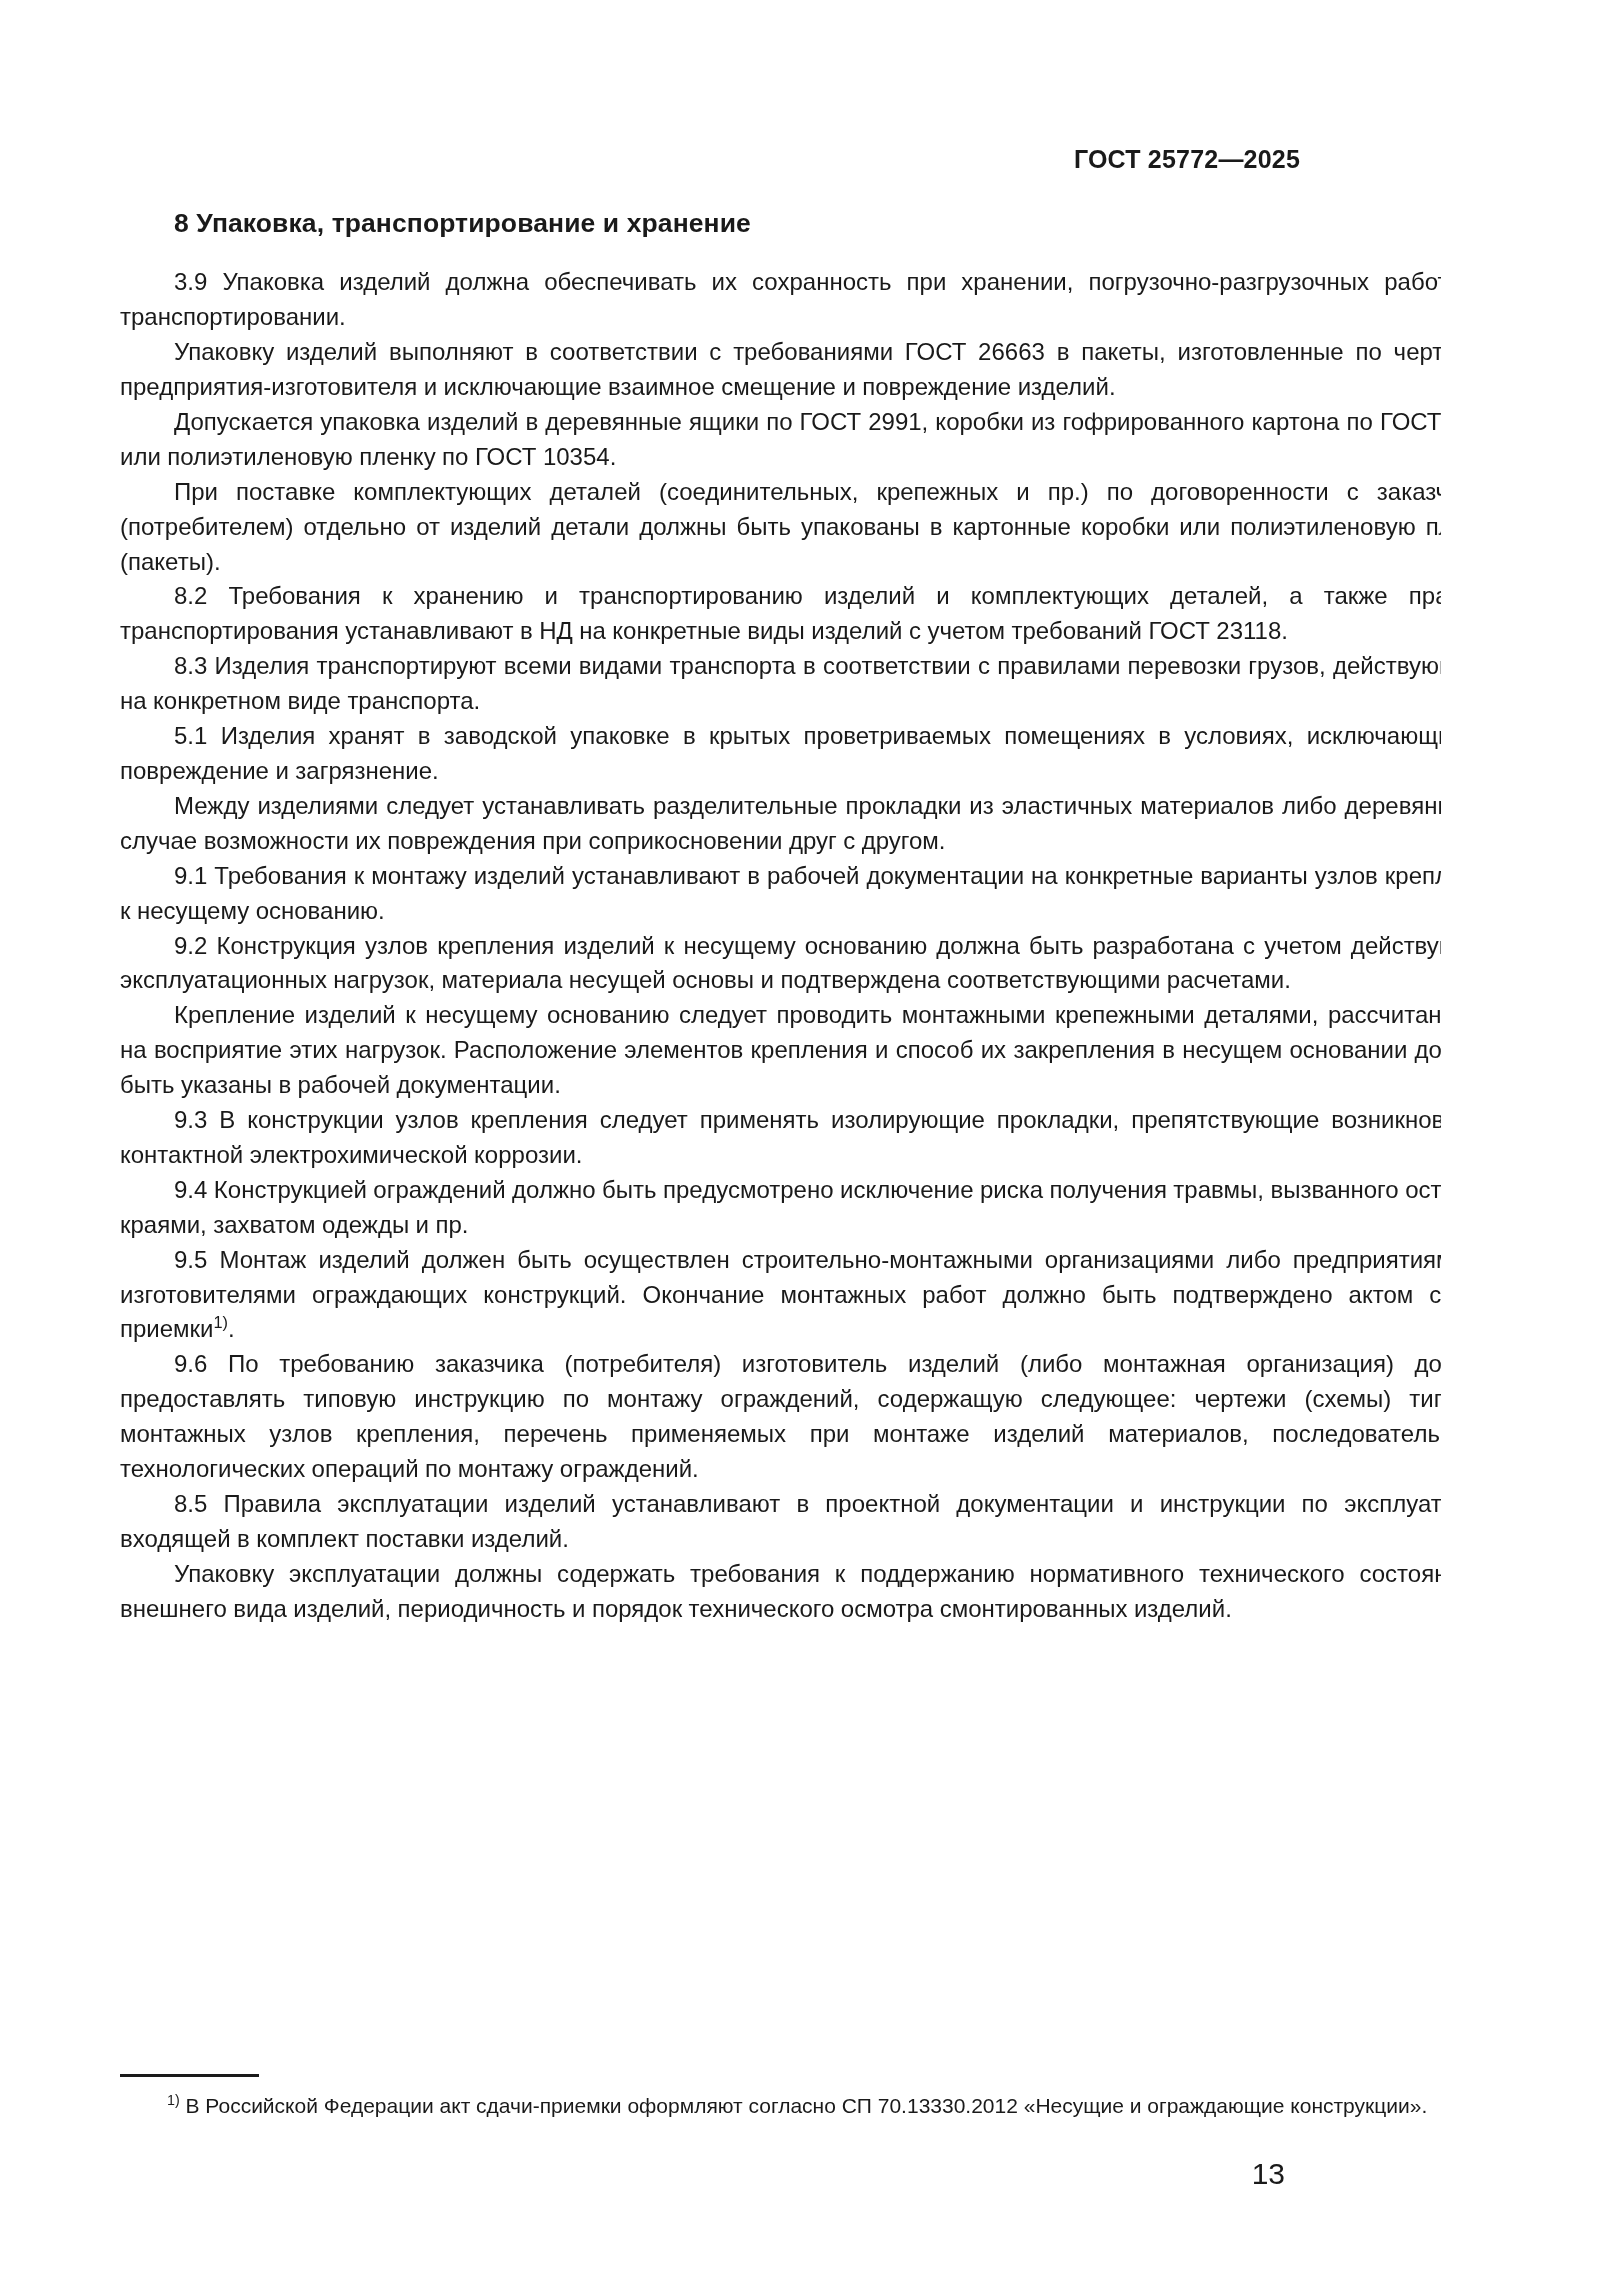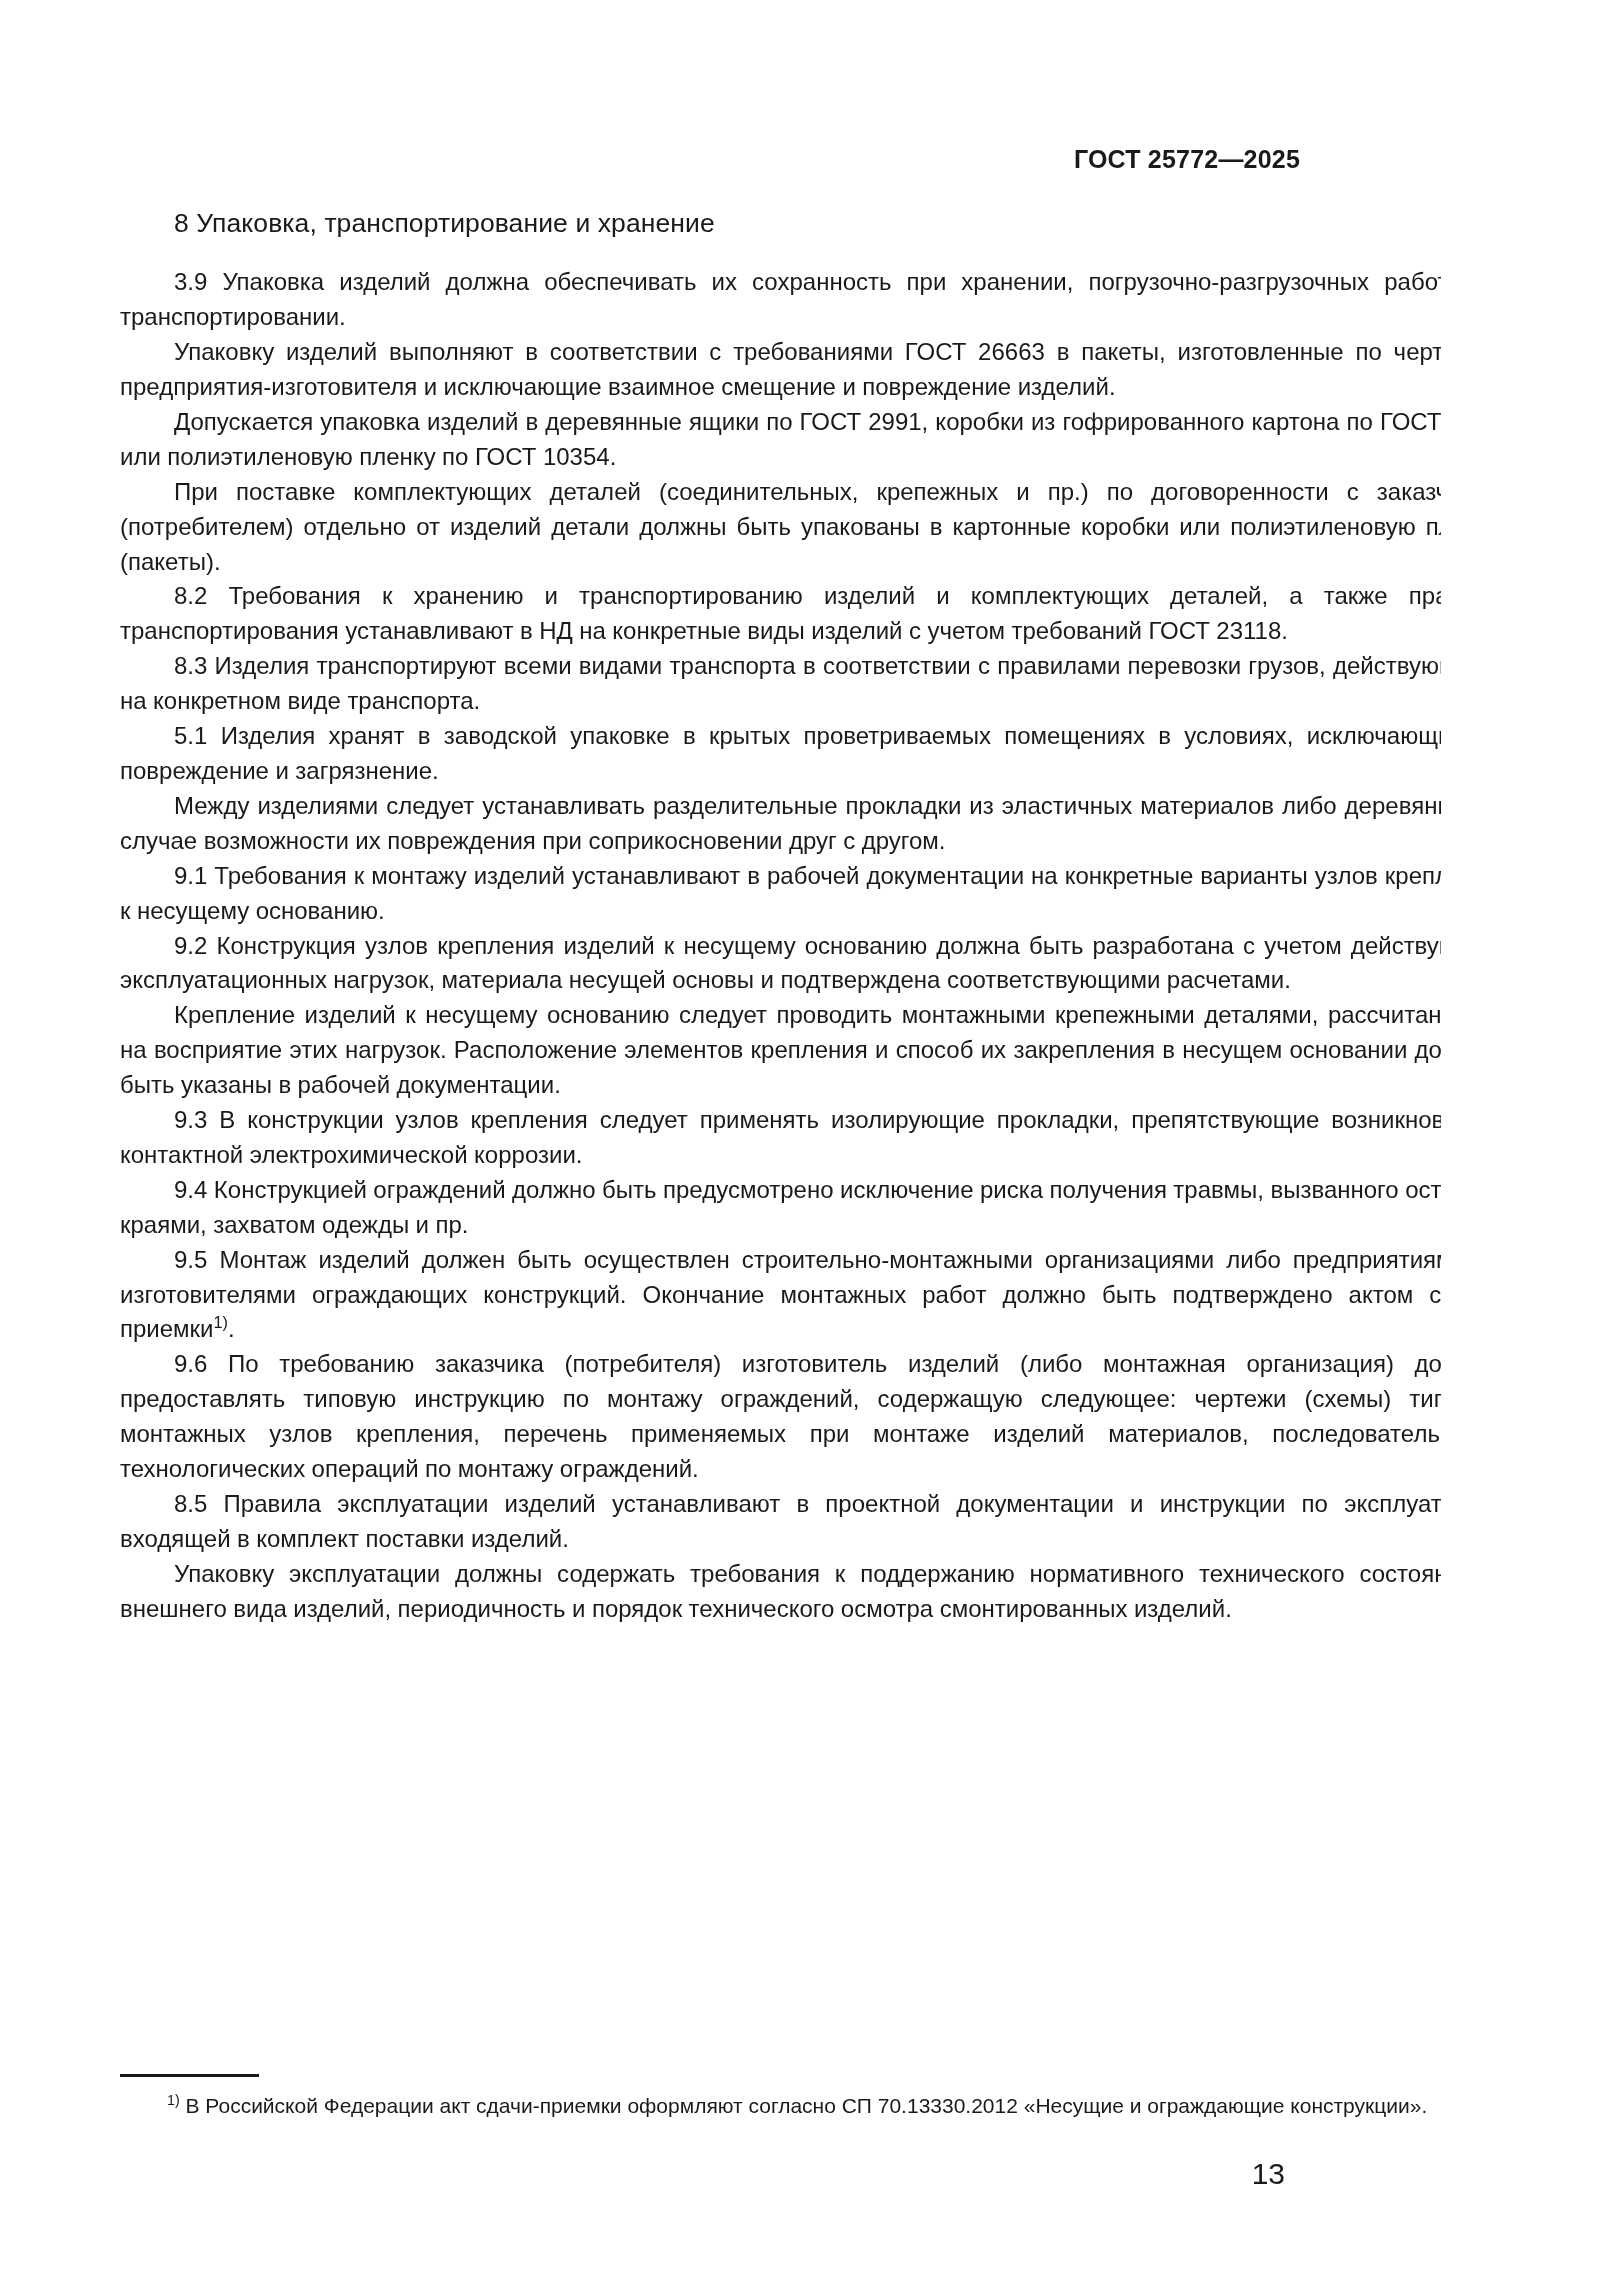--- a/index.html
+++ b/index.html
@@ -31,21 +31,21 @@
   }
   
   .content {
     position: absolute;
     left: 120px;
     top: 208px;
     width: 1382px;
   }
   h2.section-heading {
     font-size: 26.5px;
-    font-weight: normal;
+    font-weight: bold;
     margin: 0 0 25.5px 0;
     padding-left: 54px;
     letter-spacing: 0.1px;
     line-height: 1.2;
   }
   h2.section-heading.second {
     margin-top: 45px;
   }
   p.para {
     font-size: 24px;

